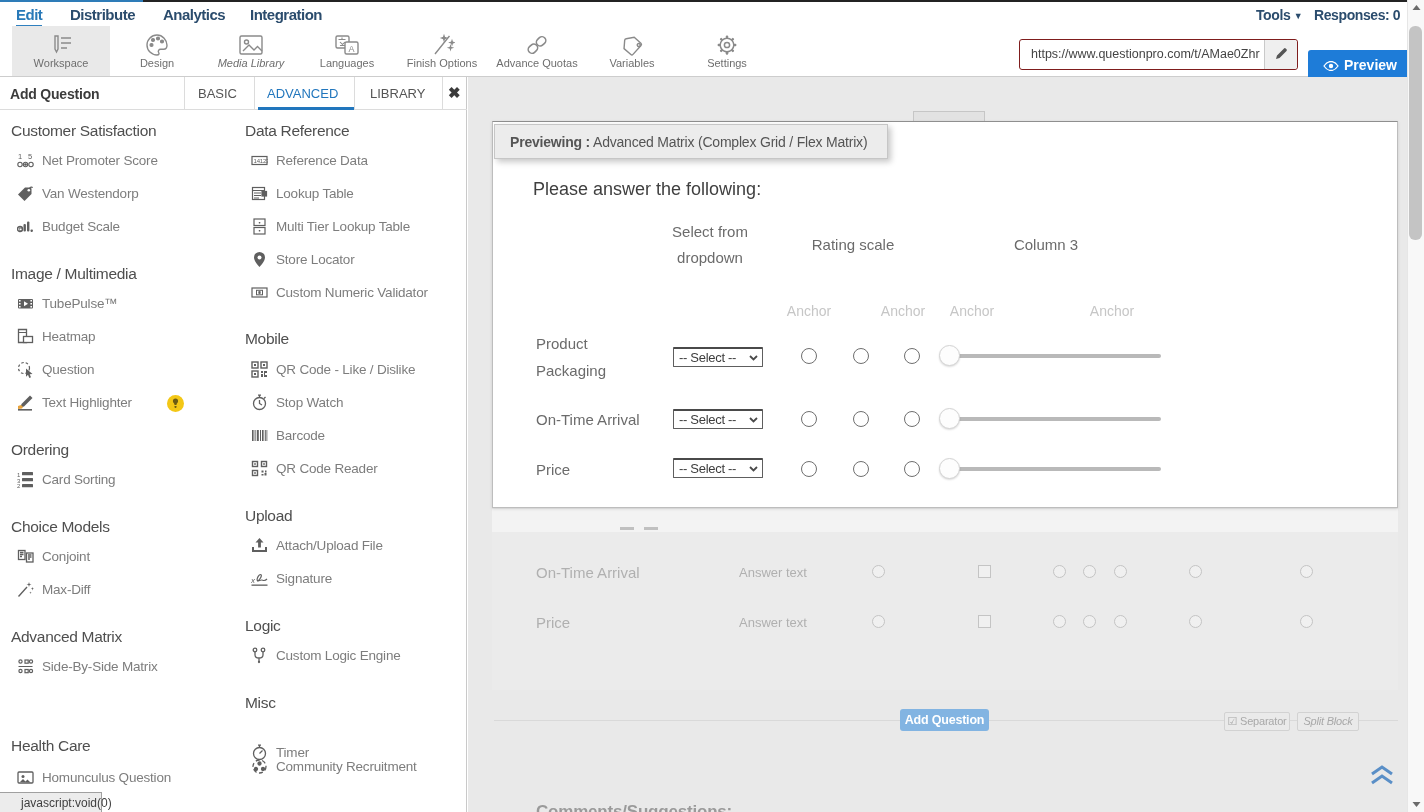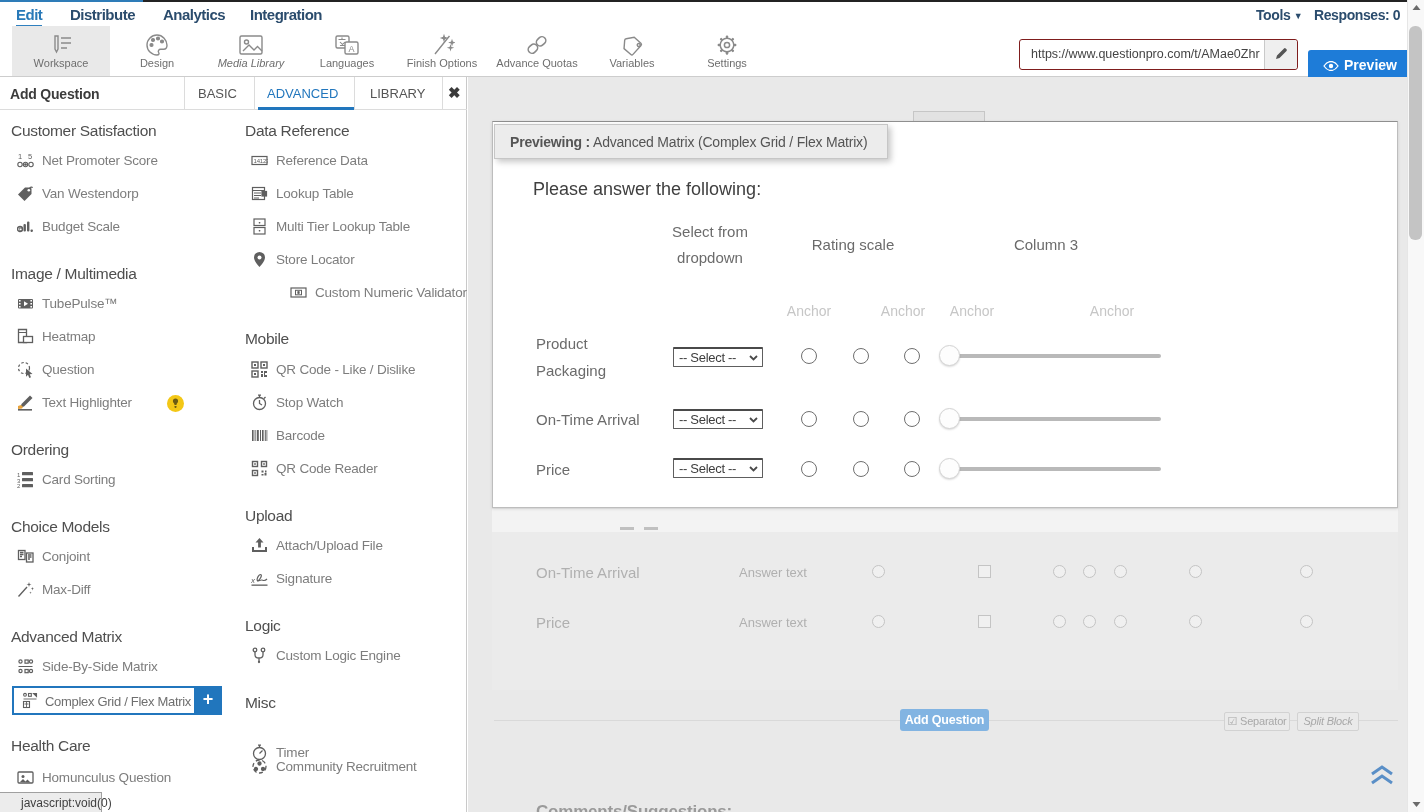--- a/index.html
+++ b/index.html
@@ -388,21 +388,21 @@
       </div>
       <div class="item" style="left:251px; top:172px;">
         <svg width="17" height="17" viewBox="0 0 17 17">
             <g fill="#5f5f5f">
           <path d="M8.5 1 a5.5 5.5 0 0 1 5.5 5.5 c0 4-5.5 9.5-5.5 9.5 s-5.5-5.5-5.5-9.5 A5.5 5.5 0 0 1 8.5 1 z"></path>
           <circle cx="8.5" cy="6.5" r="2" fill="#fff"></circle>
         </g>
           </svg>
           <span>Store Locator</span>
       </div>
-      <div class="item" style="left:251px; top:205px;margin-left:39px;">
+      <div class="item" style="left:251px; top:205px;">
         <svg width="17" height="17" viewBox="0 0 17 17">
             <g fill="none" stroke="#5f5f5f" stroke-width="1.2">
           <rect x="1" y="4" width="15" height="9"></rect>
           <rect x="5.5" y="6.3" width="6" height="4.5" stroke-width="1"></rect>
           <path d="M8.5 7 v3 M7 7.7 l3 1.6 M10 7.7 l-3 1.6" stroke-width="0.9"></path>
         </g>
           </svg>
           <span>Custom Numeric Validator</span>
       </div>
       <div class="cat" style="left:245px; top:251px;">Mobile</div>
@@ -505,34 +505,20 @@
         <svg width="17" height="17" viewBox="0 0 17 17">
             <g fill="none" stroke="#5f5f5f" stroke-width="1.3">
           <circle cx="8.5" cy="8.5" r="6.5" stroke-dasharray="4 2.5"></circle>
           <circle cx="8.5" cy="5.5" r="1.5" fill="#5f5f5f"></circle>
           <circle cx="5" cy="11" r="1.5" fill="#5f5f5f"></circle>
           <circle cx="12" cy="11" r="1.5" fill="#5f5f5f"></circle>
         </g>
           </svg>
           <span>Community Recruitment</span>
       </div>
-    </div>
-    <div id="cgfm">
-      <svg width="17" height="17" viewBox="0 0 17 17" style="position:absolute; left:8px; top:4px;">
-          <g fill="none" stroke="#5f5f5f" stroke-width="1.1">
-        <circle cx="3" cy="2.8" r="1.4"></circle>
-            <rect x="6.5" y="1.5" width="2.8" height="2.8"></rect>
-            <path d="M11.5 1.5 h3 v3 l-3-3 z" fill="#5f5f5f"></path>
-        <path d="M1.5 7 h13" stroke-width="0.9"></path>
-        <rect x="1.5" y="9.5" width="6" height="6"></rect>
-            <path d="M2.5 12 h4 M4.5 10 v5" stroke-width="0.9"></path>
-      </g>
-        </svg>
-      <span style="position:absolute; left:31px; top:6px; font-size:13px; color:#6f6f6f; letter-spacing:-0.3px; white-space:nowrap;">Complex Grid / Flex Matrix</span>
-      <span class="plus">+</span>
     </div>
     <div id="badge">
       <svg width="17" height="17" viewBox="0 0 17 17">
           <path d="M8.5 3.5 a2.6 2.6 0 0 1 2.6 2.6 c0 1.2-.7 1.8-1.2 2.5 c-.3.4-.4.9-.4 1.4 h-2 c0-.5-.1-1-.4-1.4 c-.5-.7-1.2-1.3-1.2-2.5 A2.6 2.6 0 0 1 8.5 3.5 z M7.5 11 h2 v1 a1 1 0 0 1-2 0 z" fill="#6b5b13"></path>
         </svg>
     </div>
   </div>
   </div>
 
   <div id="main">

